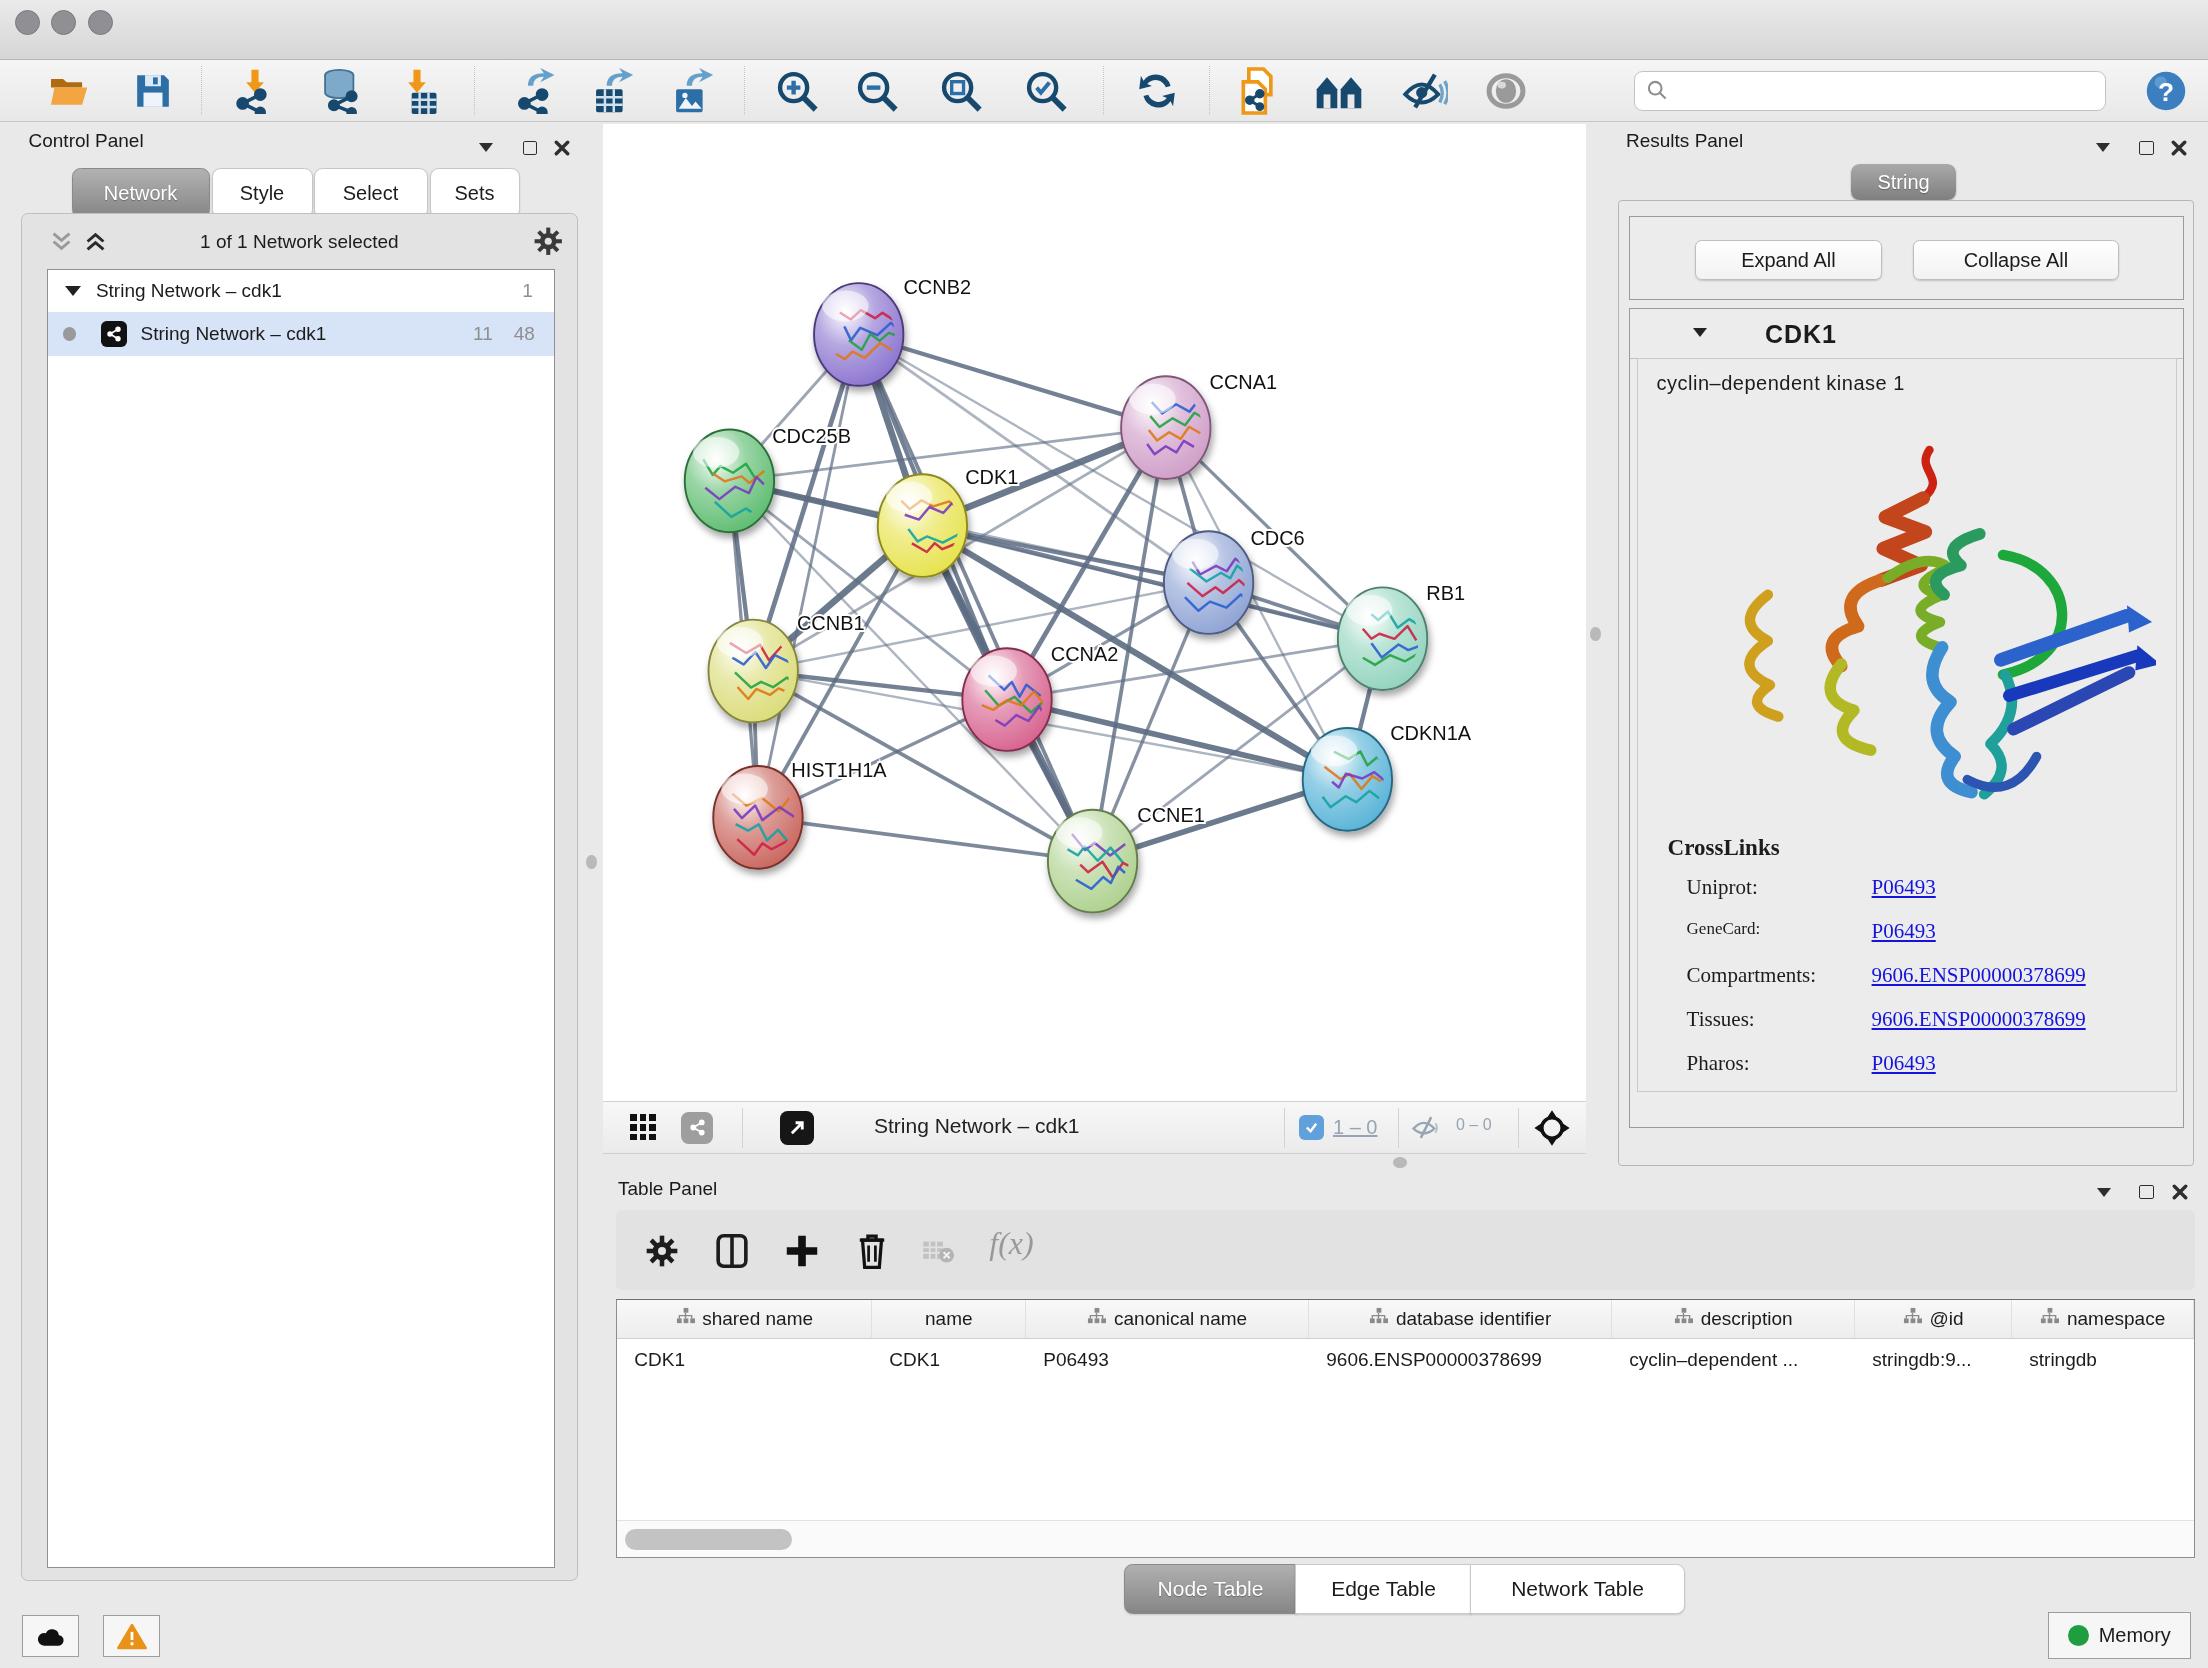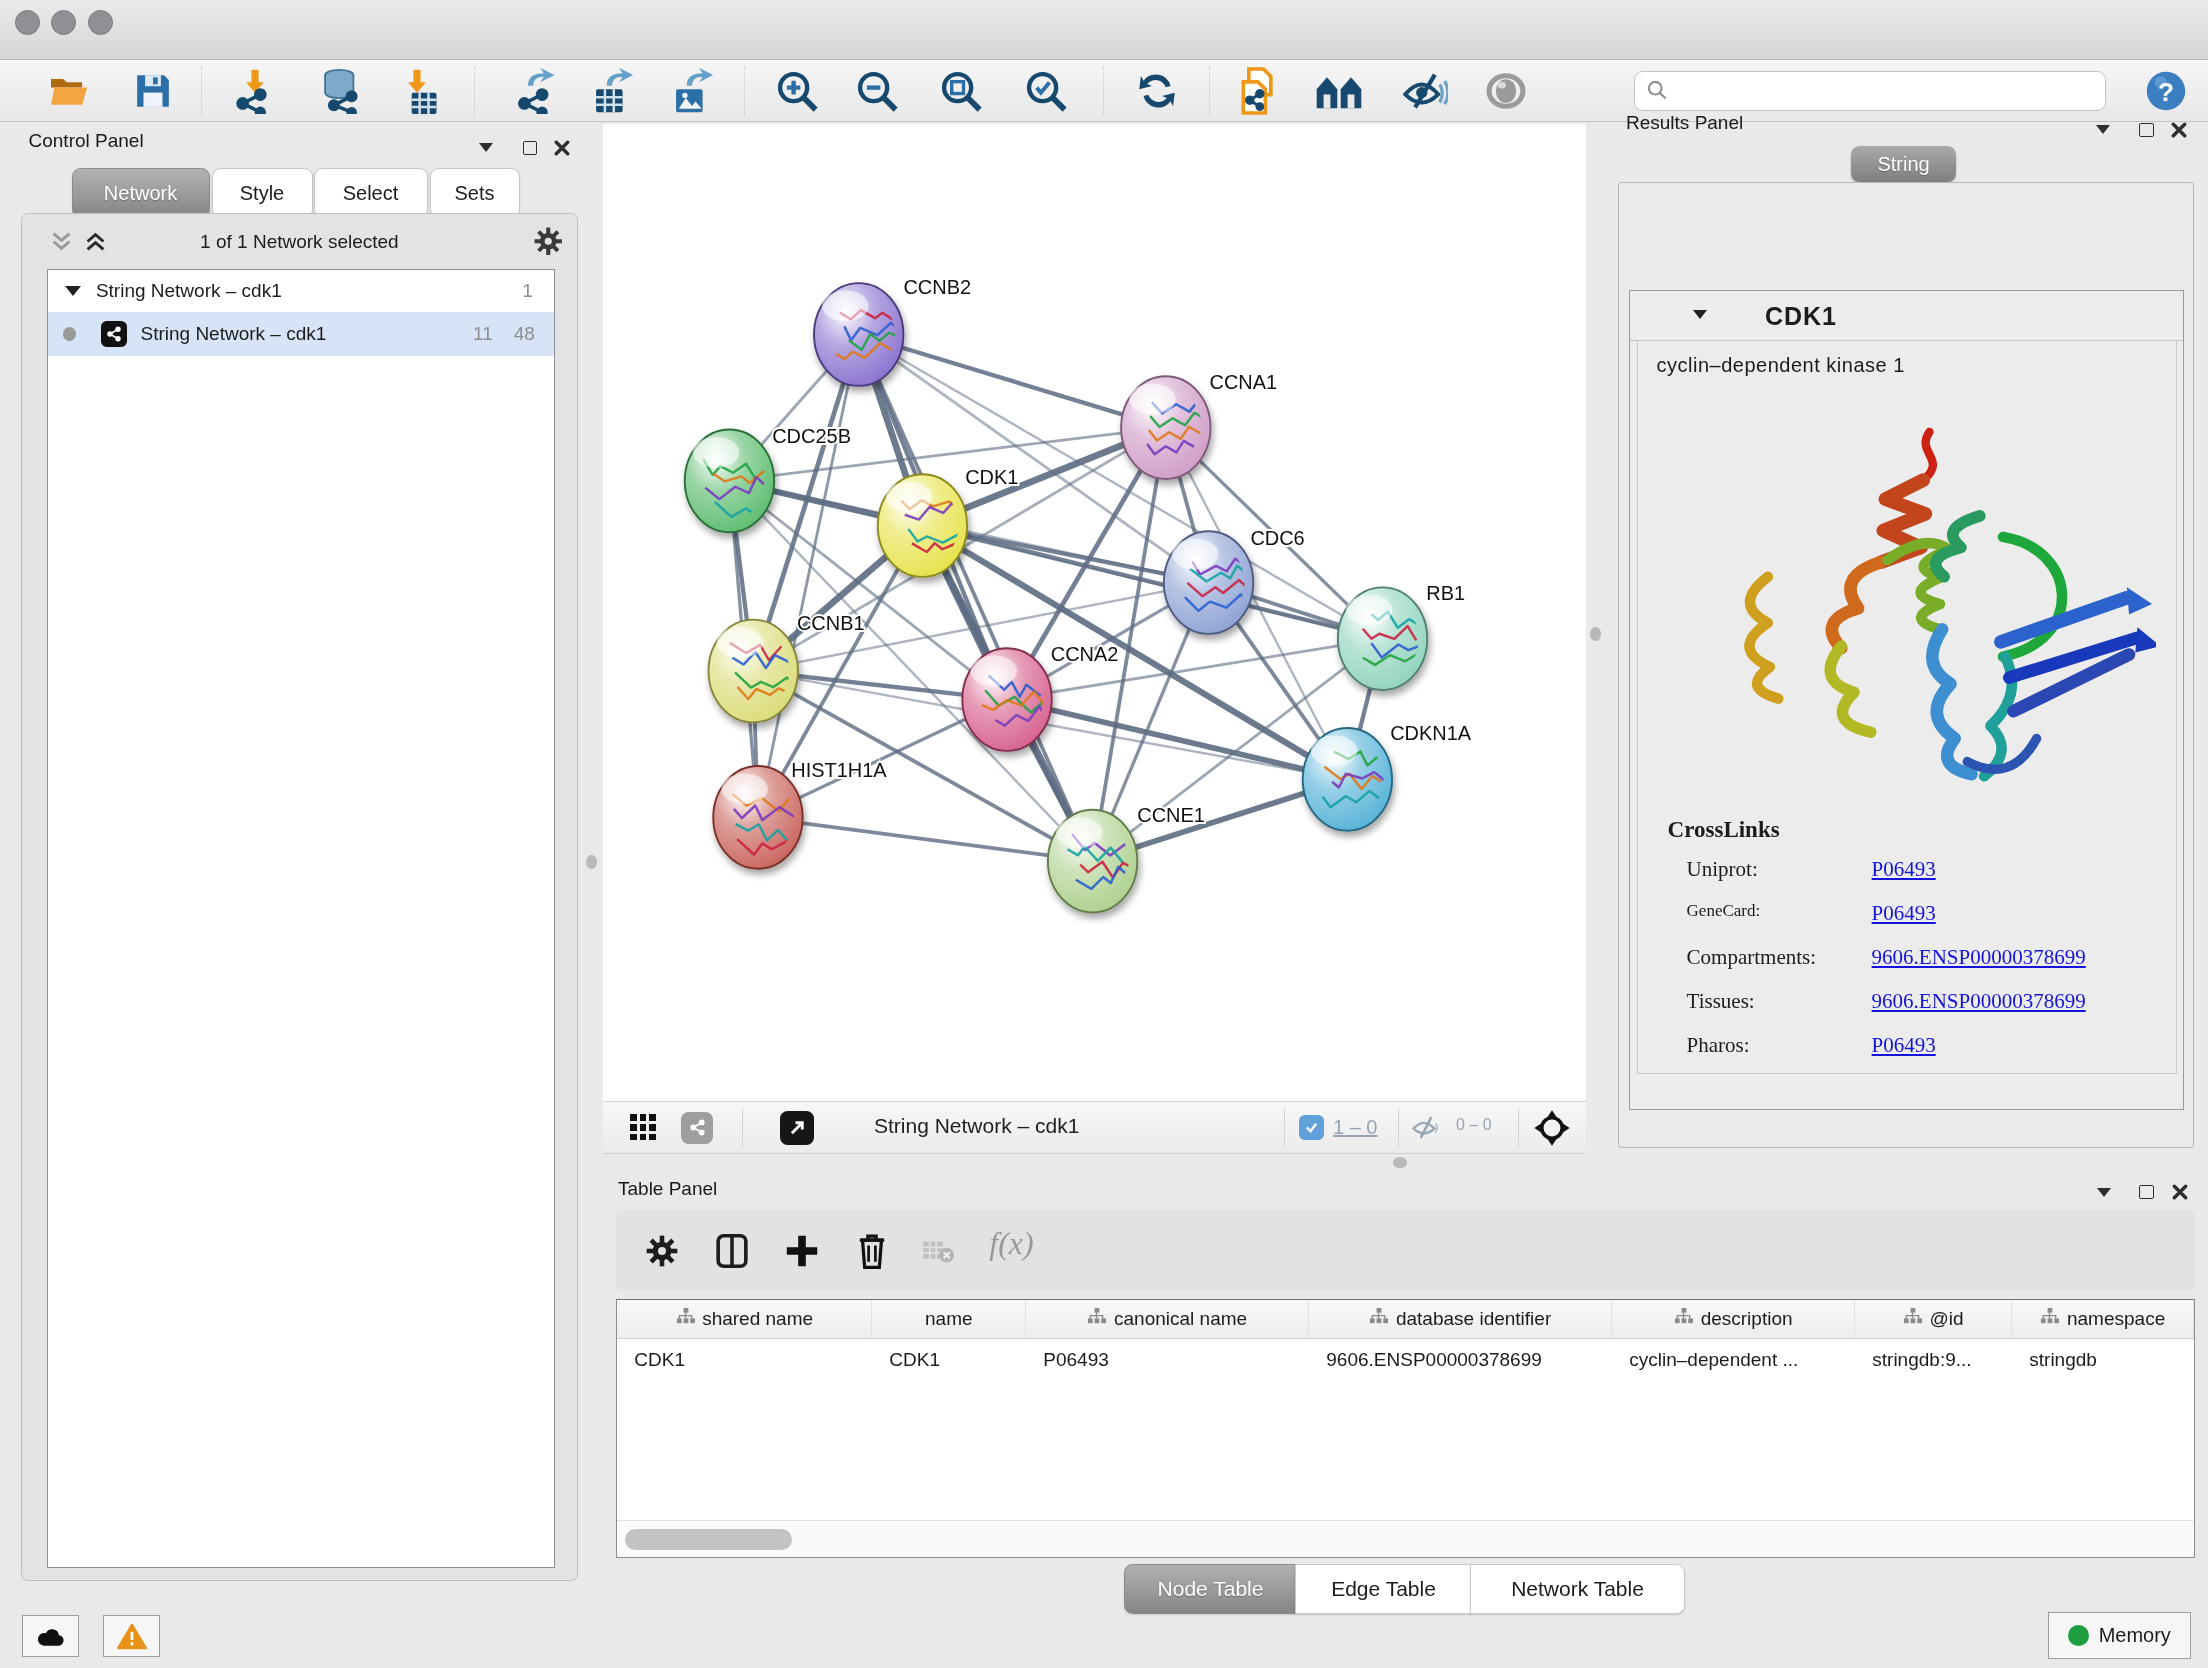--- a/index.html
+++ b/index.html
@@ -638,39 +638,47 @@
           <path d="M27 14 l-5-3.4 v6.8z"></path>
         </g>
       </svg>
   </div>
 </div>
 
 <div class="dot abs" style="left:586px;top:855px;width:10.5px;height:14.3px;"></div>
 <div class="dot abs" style="left:1590px;top:627px;width:10.5px;height:14.3px;"></div>
 <div class="dot abs" style="left:1393px;top:1157px;width:14.3px;height:10.5px;"></div>
 
-<div class="abs" style="left:1607px;top:106px;width:601px;height:1048px;">
+<div class="abs" style="left:1607px;top:124px;width:601px;height:1048px;">
   <div class="ptitle abs" style="left:19px;top:5.7px;">Results Panel</div>
   <div class="winbtn" style="left:483px;">
       <div class="tri"></div>
     </div>
   <div class="winbtn" style="left:527px;">
       <div class="sq"></div>
     </div>
   <div class="winbtn" style="left:559px;">
     <svg width="16" height="16" viewBox="0 0 14 14">
         <path d="M2 2 L12 12 M12 2 L2 12" stroke="#2e2e2e" stroke-width="3" stroke-linecap="round"></path>
       </svg>
   </div>
 
   <div class="abs" style="left:244px;top:40px;width:105px;height:36px;border-radius:8.6px;background:linear-gradient(#a9a9a9,#7f7f7f);color:#fff;display:flex;align-items:center;justify-content:center;font-size:20px;box-shadow:0 1px 1.9px rgba(0,0,0,.3);text-shadow:0 1px 1px rgba(0,0,0,.3);">
     <span>String</span>
   </div>
 
   <div class="abs" style="left:11.4px;top:76px;width:576px;height:966px;background:#eaeaea;border:1px solid #b5b5b5;border-radius:3.8px;box-sizing:border-box;">
+    <div class="abs" style="left:9.5px;top:15px;width:555px;height:84px;border:1px solid #9b9b9b;background:#ececec;box-sizing:border-box;">
+      <div class="btn abs" style="left:65px;top:23px;width:185px;height:38px;">
+          <span>Expand All</span>
+        </div>
+      <div class="btn abs" style="left:283px;top:23px;width:204px;height:38px;">
+          <span>Collapse All</span>
+        </div>
+    </div>
 
     <div class="abs" style="left:9.5px;top:107px;width:555px;height:820px;border:1px solid #9b9b9b;background:#ececec;box-sizing:border-box;">
       <div class="abs" style="left:0;top:0;width:100%;height:49px;border-bottom:1px solid #c2c2c2;">
         <div class="tri abs" style="left:63px;top:19px;border-top-color:#222;"></div>
         <div class="abs" style="left:135px;top:10.5px;font-size:25px;font-weight:bold;letter-spacing:1px;">CDK1</div>
       </div>
       <div class="abs" style="left:6.7px;top:49px;width:540px;height:734px;border:1px solid #c9c9c9;background:#ececec;box-sizing:border-box;overflow:hidden;">
         <div class="abs" style="left:19px;top:13.3px;font-size:20px;letter-spacing:0.5px;">cyclin–dependent kinase 1</div>
 
         <svg class="abs" style="left:23px;top:51px;" width="495" height="399" viewBox="0 0 460 380">

